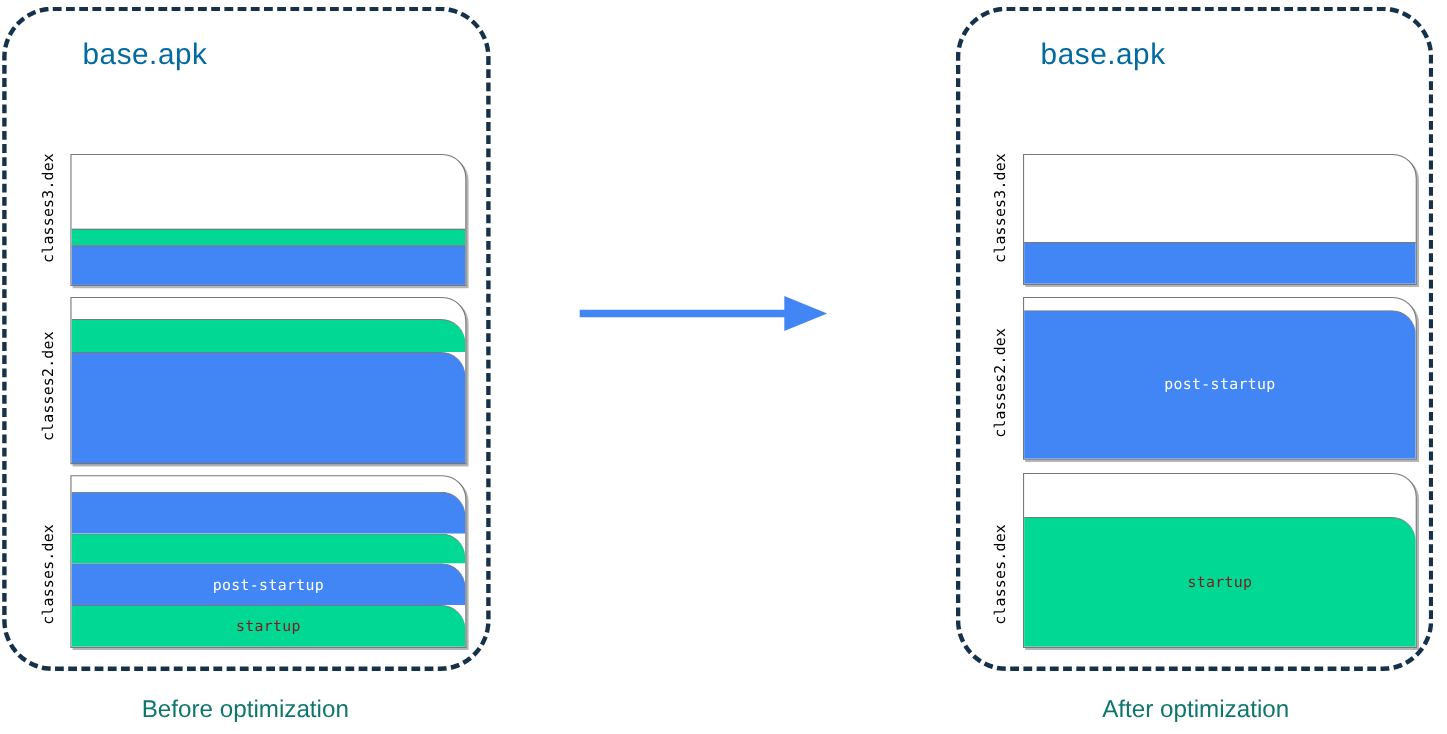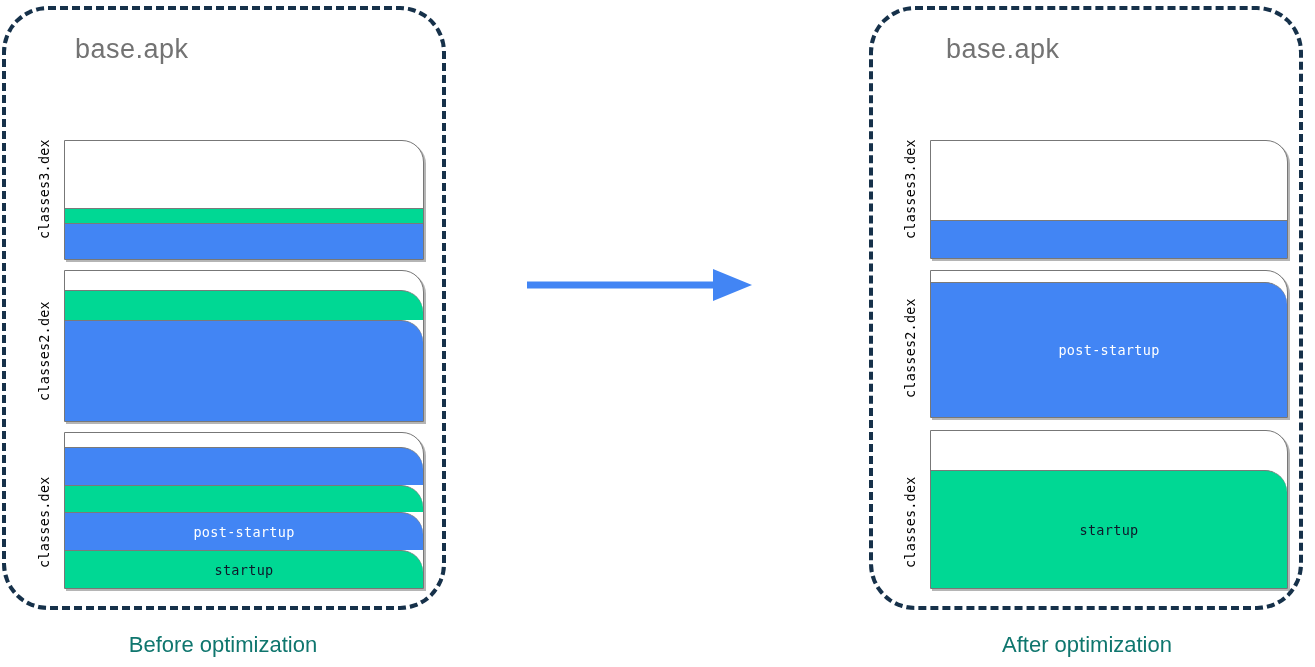--- a/index.html
+++ b/index.html
@@ -28,21 +28,21 @@
     box-sizing: border-box;
     background: transparent;
   }
   .apk-panel.left  { left: 2px;   top: 6px; width: 444px; height: 604px; }
   .apk-panel.right { left: 869px; top: 6px; width: 434px; height: 604px; }
 
   .apk-title {
     position: absolute;
     font-family: "Liberation Sans", sans-serif;
     font-size: 27px;
-    color: #737373;
+    color: #0369a1;
     letter-spacing: 0.5px;
     white-space: nowrap;
   }
   .apk-title.left  { left: 75px;  top: 34px; }
   .apk-title.right { left: 946px; top: 34px; }
 
   
   .dex-box {
     position: absolute;
     box-sizing: border-box;
@@ -64,21 +64,21 @@
     box-sizing: border-box;
     border-top: 1.5px solid #7a7a7a;
     display: flex;
     align-items: center;
     justify-content: center;
     font-family: "DejaVu Sans Mono", "Liberation Mono", monospace;
     font-size: 13.5px;
     letter-spacing: 0.3px;
   }
   .seg.blue  { background: #4285f4; color: #ffffff; }
-  .seg.green { background: #00d894; color: #0f172a; }
+  .seg.green { background: #00d894; color: #7f1d1d; }
   .seg.round-tr { border-top-right-radius: 22px; }
 
   
   .dex-label {
     position: absolute;
     font-family: "DejaVu Sans Mono", "Liberation Mono", monospace;
     font-size: 13.5px;
     color: #000000;
     white-space: nowrap;
     transform-origin: left bottom;

